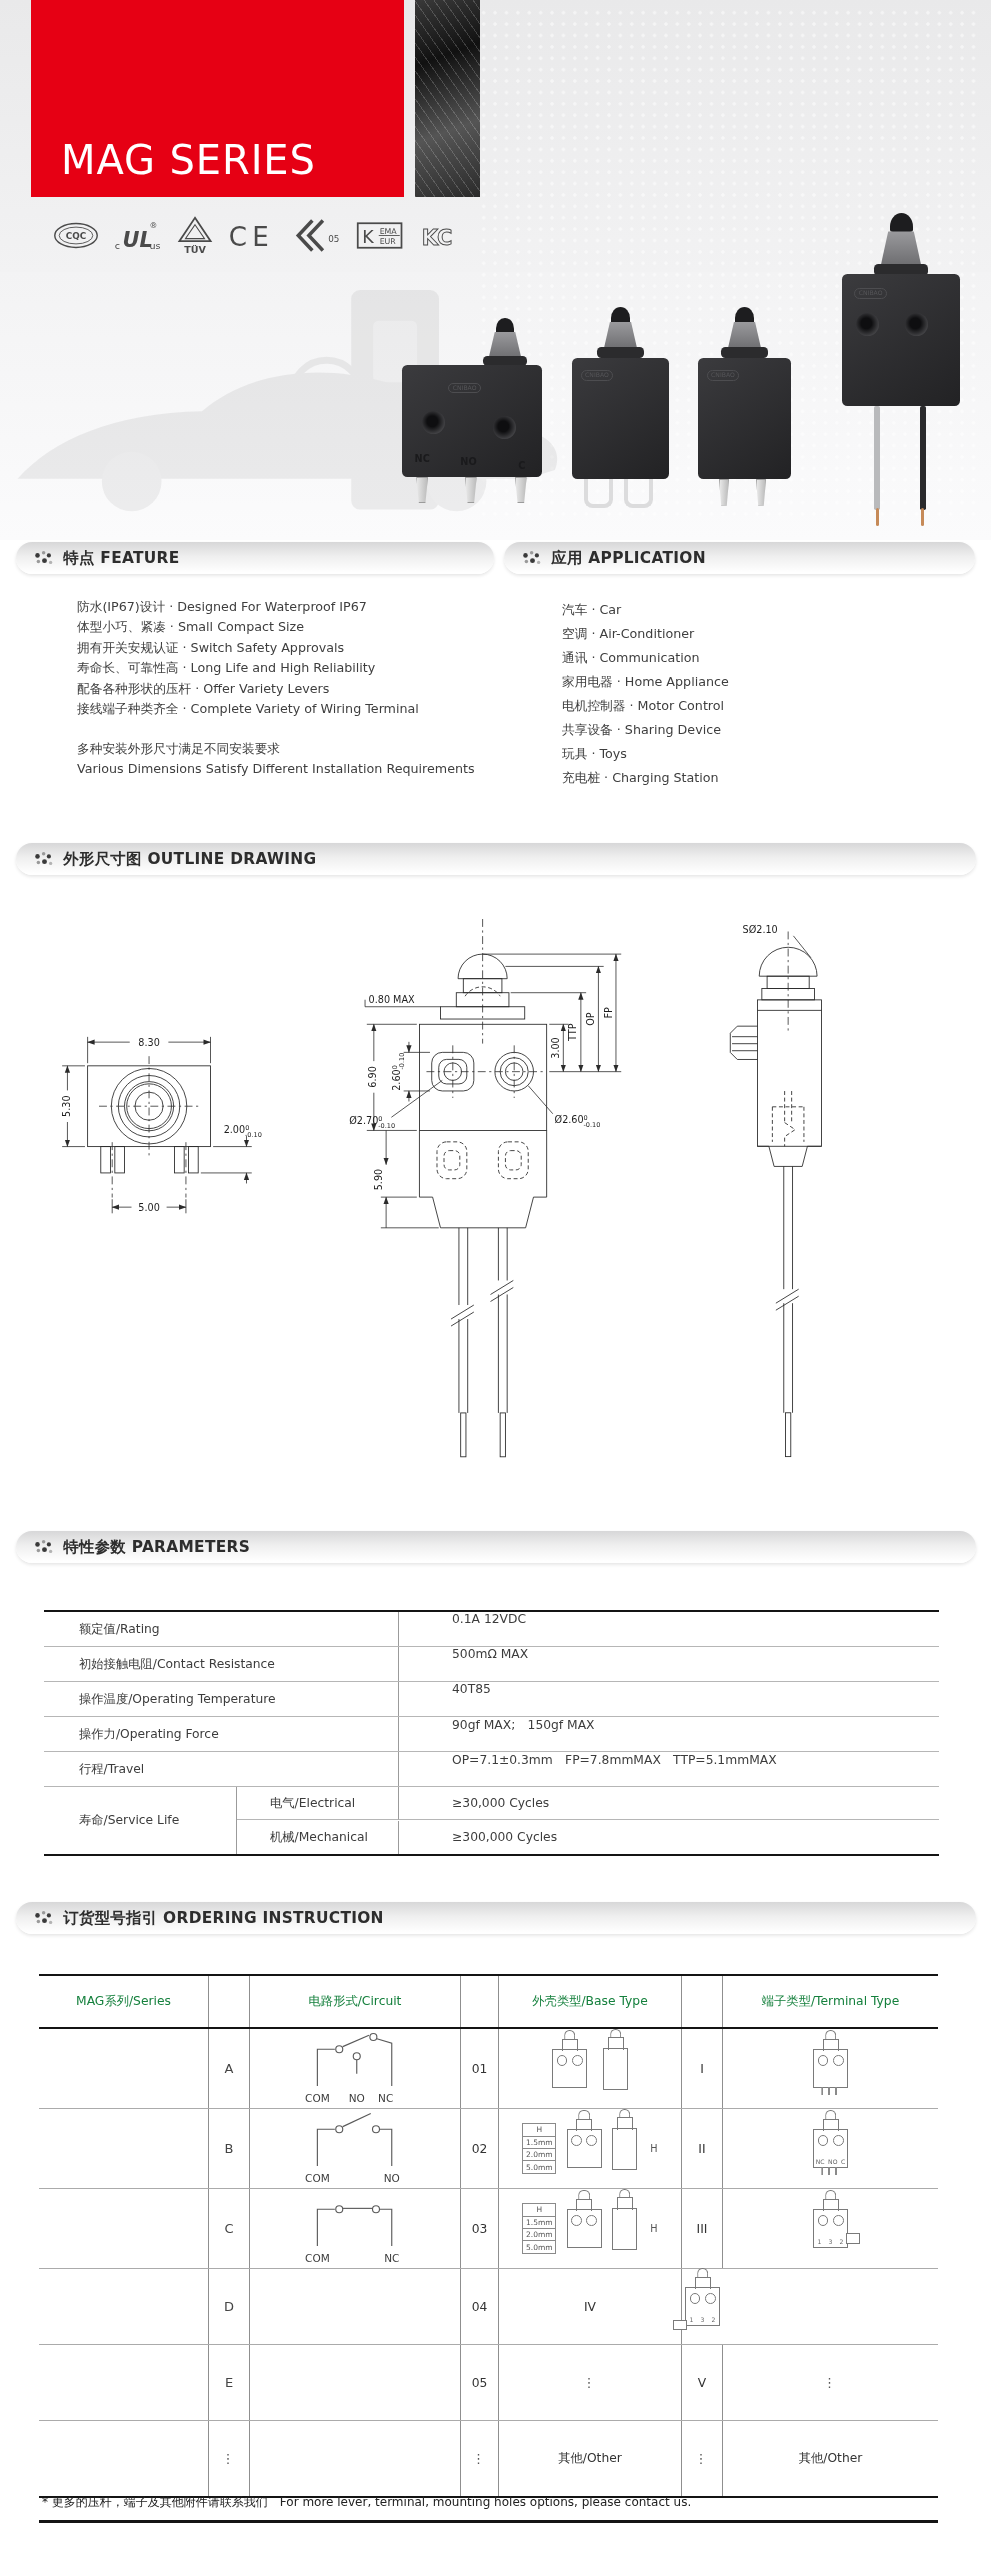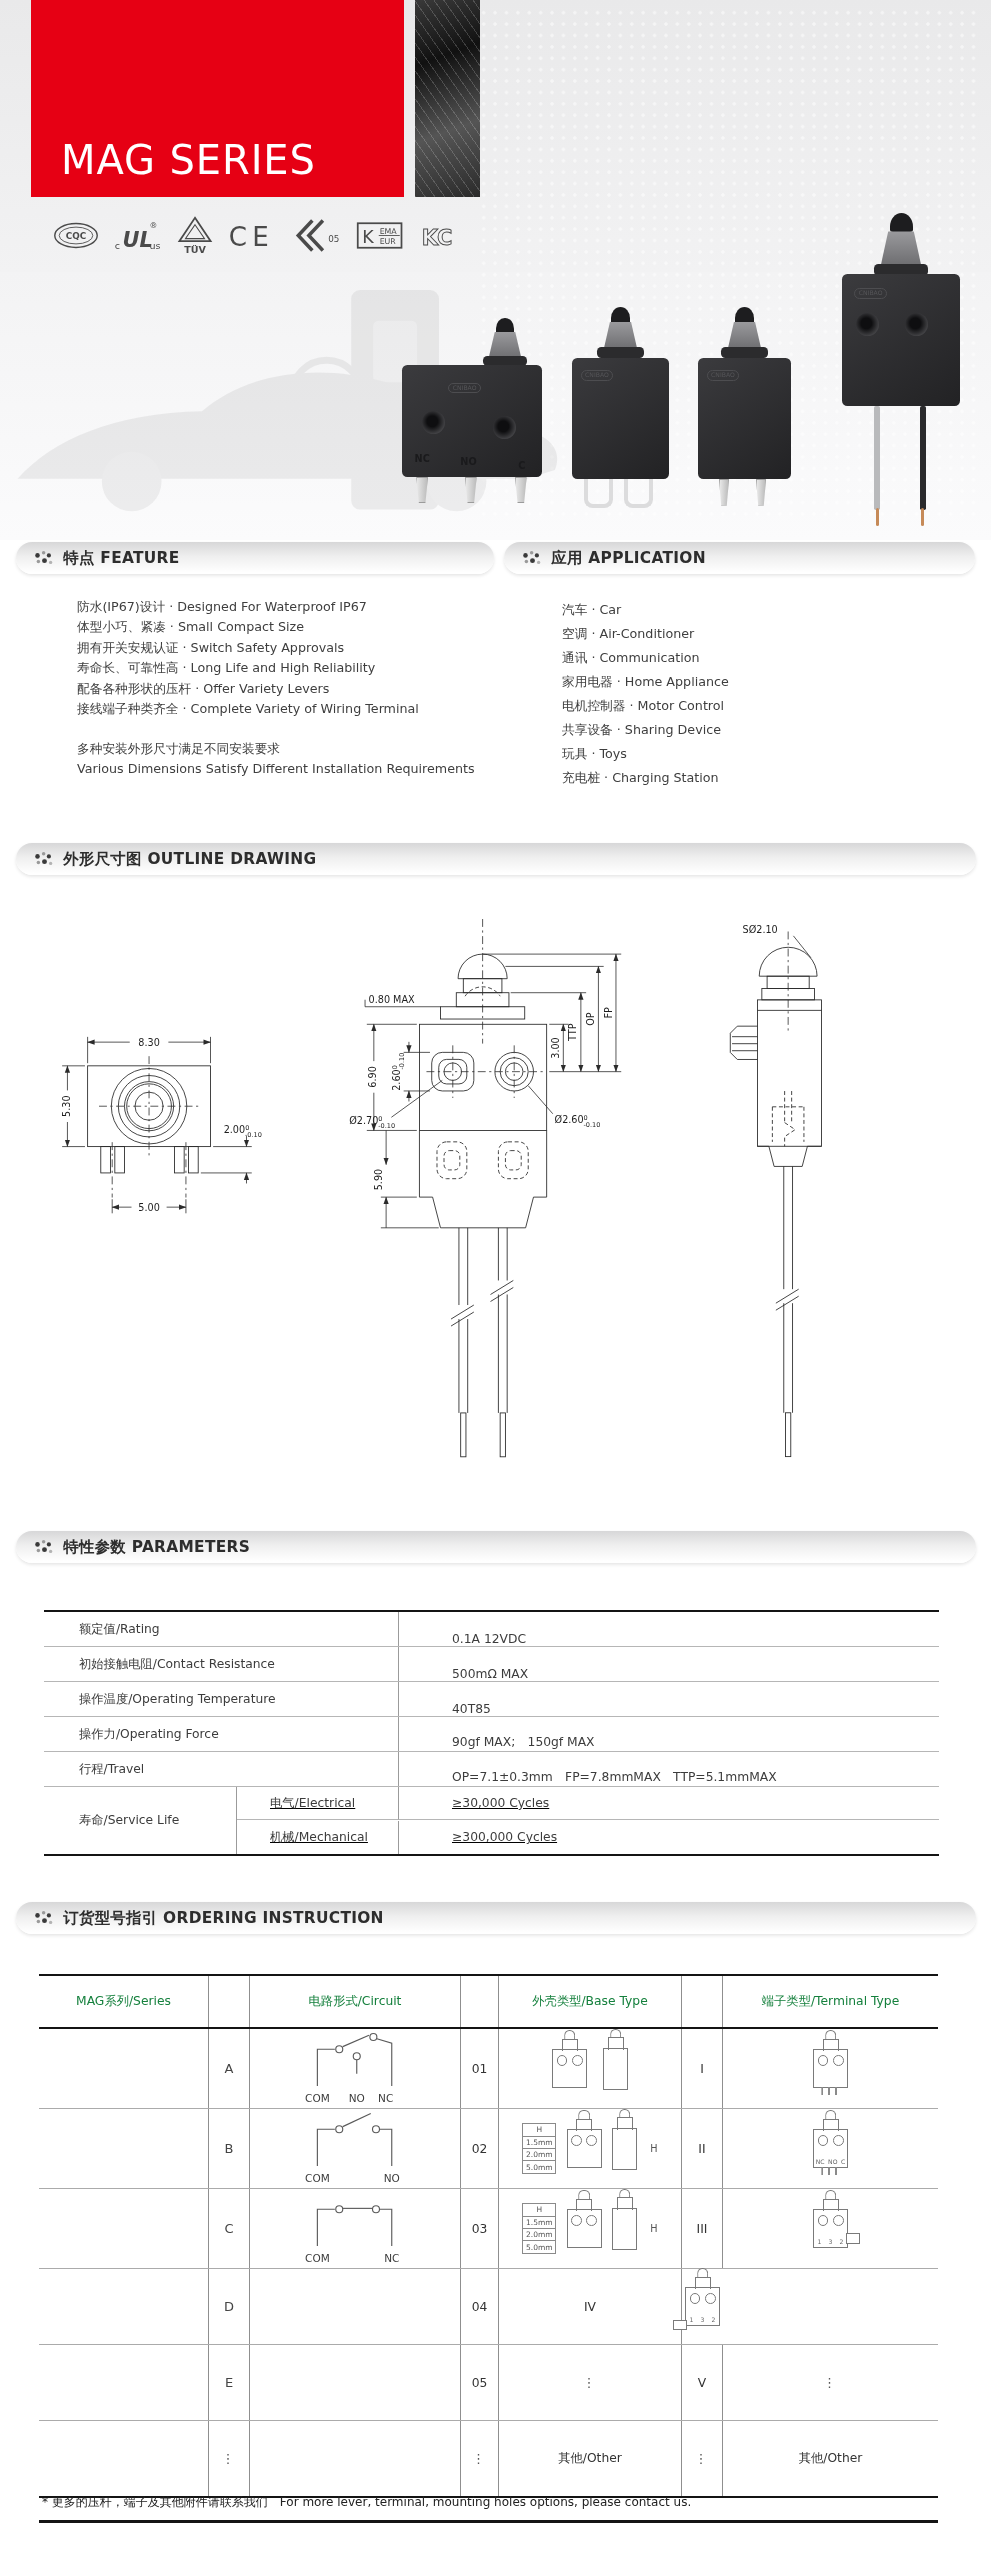--- a/index.html
+++ b/index.html
@@ -41,26 +41,26 @@
   .txtline{font-size:12.7px;color:#3e3e3e;line-height:20.4px;white-space:nowrap;}
   .applist .txtline{line-height:24px;}
   
   .draw{stroke:#2b2b2b;fill:none;stroke-width:1;}
   .dim{stroke:#2b2b2b;fill:none;stroke-width:.9;}
   .dimtxt{fill:#1e1e1e;font-size:11px;font-family:"DejaVu Sans",sans-serif;}
   .ctr{stroke-dasharray:9 4 2.5 4;}
   .dsh{stroke-dasharray:4.5 3;}
   
   .ptable{border-top:2.2px solid #141414;border-bottom:2.6px solid #141414;background:#fff;}
-  .prow{display:flex;height:35px;align-items:flex-end;border-bottom:0.9px solid #b6b6b6;box-sizing:border-box;}
+  .prow{display:flex;height:35px;align-items:flex-start;border-bottom:0.9px solid #b6b6b6;box-sizing:border-box;}
   .plabel{width:355px;padding-left:35px;box-sizing:border-box;font-size:12.3px;color:#3c3c3c;border-right:0.9px solid #9b9b9b;height:100%;display:flex;align-items:center;}
   .pval{flex:1;padding-left:53px;font-size:12.3px;color:#3c3c3c;}
   .plife{display:flex;height:67px;box-sizing:border-box;}
   .plife-label{width:193px;padding-left:35px;box-sizing:border-box;border-right:0.9px solid #9b9b9b;display:flex;align-items:center;font-size:12.3px;color:#3c3c3c;}
-  .plife-grid{flex:1;display:grid;grid-template-columns:162px 1fr;text-decoration:underline;}
+  .plife-grid{flex:1;display:grid;grid-template-columns:162px 1fr;}
   .pcell{display:flex;align-items:center;font-size:12.3px;color:#3c3c3c;box-sizing:border-box;height:33px;}
   .psub{padding-left:33px;border-right:0.9px solid #9b9b9b;}
   .pv{padding-left:53px;}
   .brd{border-bottom:0.9px solid #b6b6b6;}
   
   .otable{border-top:2.6px solid #141414;background:#fff;}
   .orow{display:grid;grid-template-columns:170px 41px 211px 38px 183px 41px 1fr;border-bottom:0.9px solid #ababab;}
   .orow.hd{border-bottom:2.6px solid #141414;height:51px;}
   .orow.last{border-bottom:2.6px solid #141414;}
   .ocell{border-right:0.9px solid #8f8f8f;display:flex;align-items:center;justify-content:center;font-size:12.3px;color:#333;box-sizing:border-box;position:relative;}

